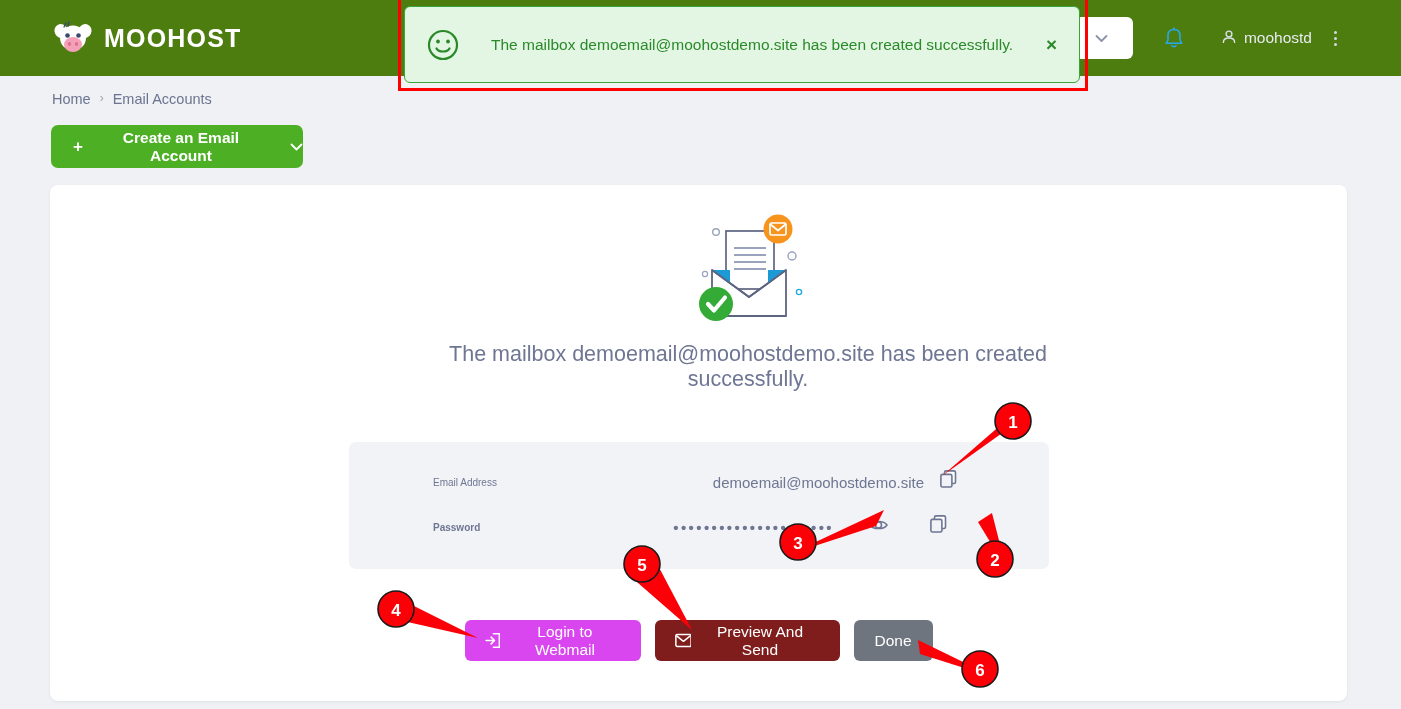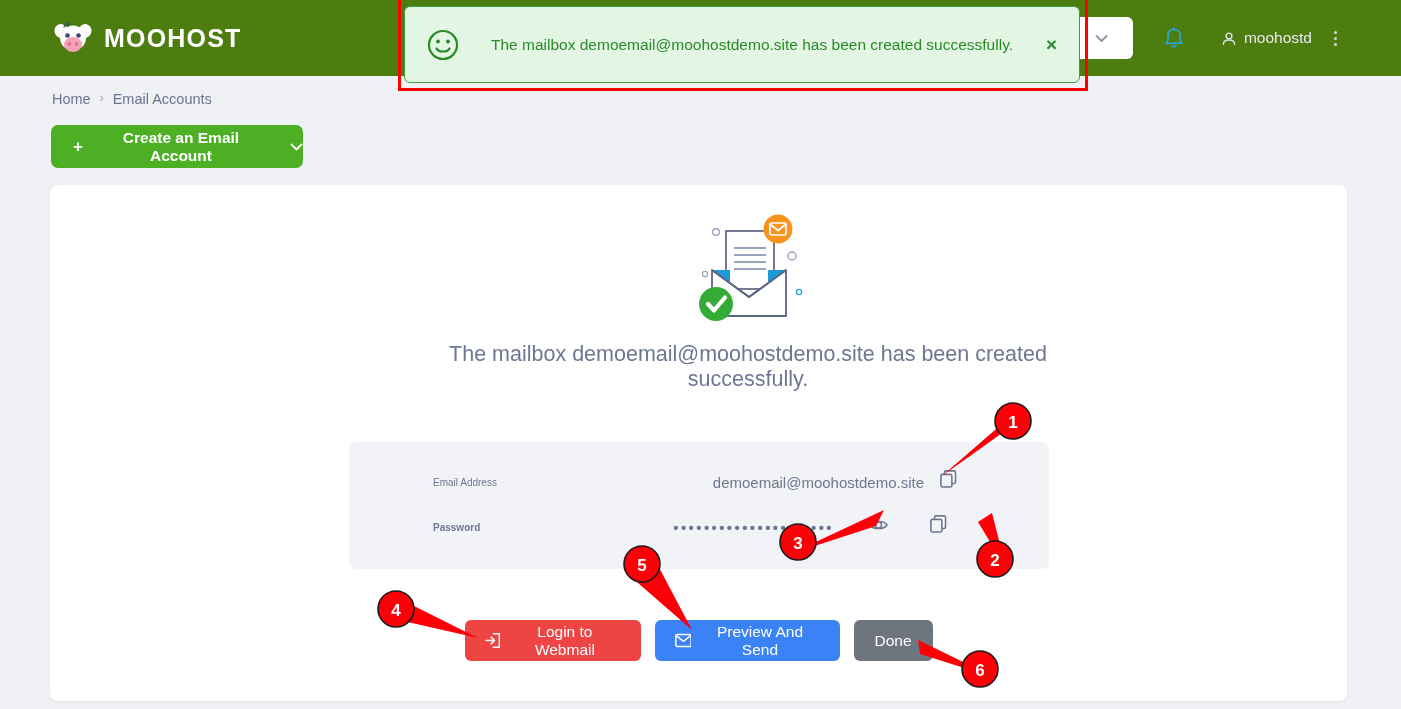--- a/index.html
+++ b/index.html
@@ -49,21 +49,21 @@
     justify-content: center;
     margin-right: 26px;
   }
   .bell-wrap {
     width: 30px; height: 30px;
     display: flex; align-items: center; justify-content: center;
     margin-right: 32px;
   }
   .user-chip {
     display: flex;
-    align-items: flex-end;
+    align-items: flex-start;
     gap: 7px;
     color: #e8ebf2;
     font-size: 15.5px;
     margin-right: 16px;
   }
   .kebab {
     display: flex; flex-direction: column; gap: 3px;
     margin-right: 58px;
     padding: 4px 6px;
   }
@@ -204,22 +204,22 @@
     height: 41px;
     border: none; border-radius: 6px;
     color: #ffffff;
     font-size: 15.5px;
     font-family: "Liberation Sans", sans-serif;
     display: flex; align-items: center; justify-content: center;
     gap: 9px;
     cursor: pointer;
     padding: 0 20px;
   }
-  .btn-webmail { background: #ef4444; width: 176px; }
-  .btn-preview { background: #3b82f6; width: 185px; }
+  .btn-webmail { background: #d946ef; width: 176px; }
+  .btn-preview { background: #7f1d1d; width: 185px; }
   .btn-done    { background: #6f757f; width: 79px; text-align: right; }
 
   
   .annot { position: absolute; z-index: 60; pointer-events: none; }
   .annot svg { display: block; overflow: visible; }
 </style>
 </head>
 <body>
 
 <div class="navbar">

